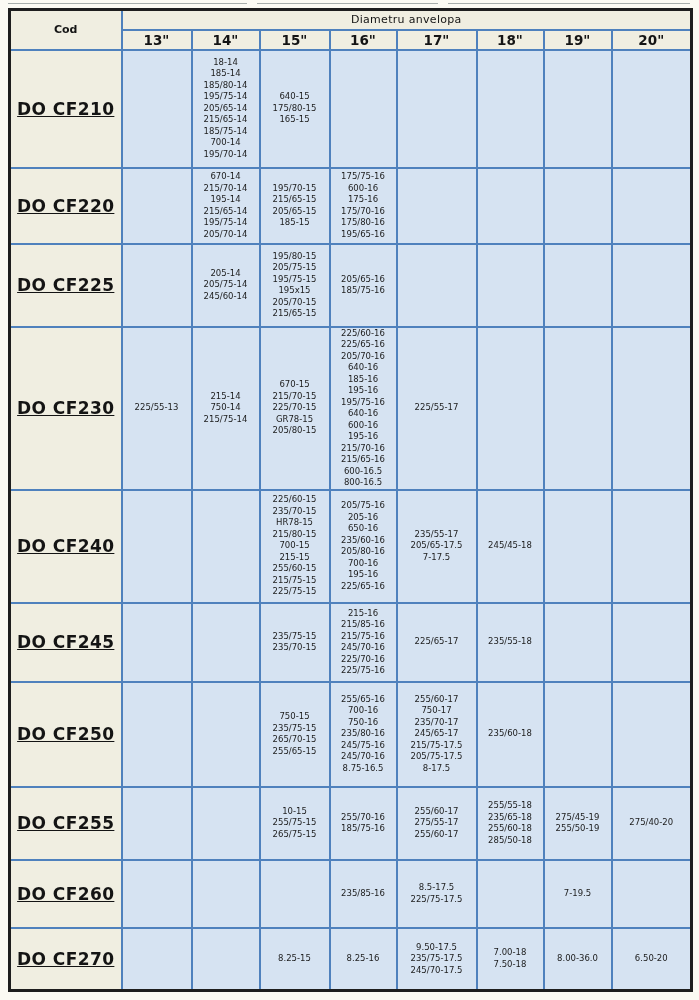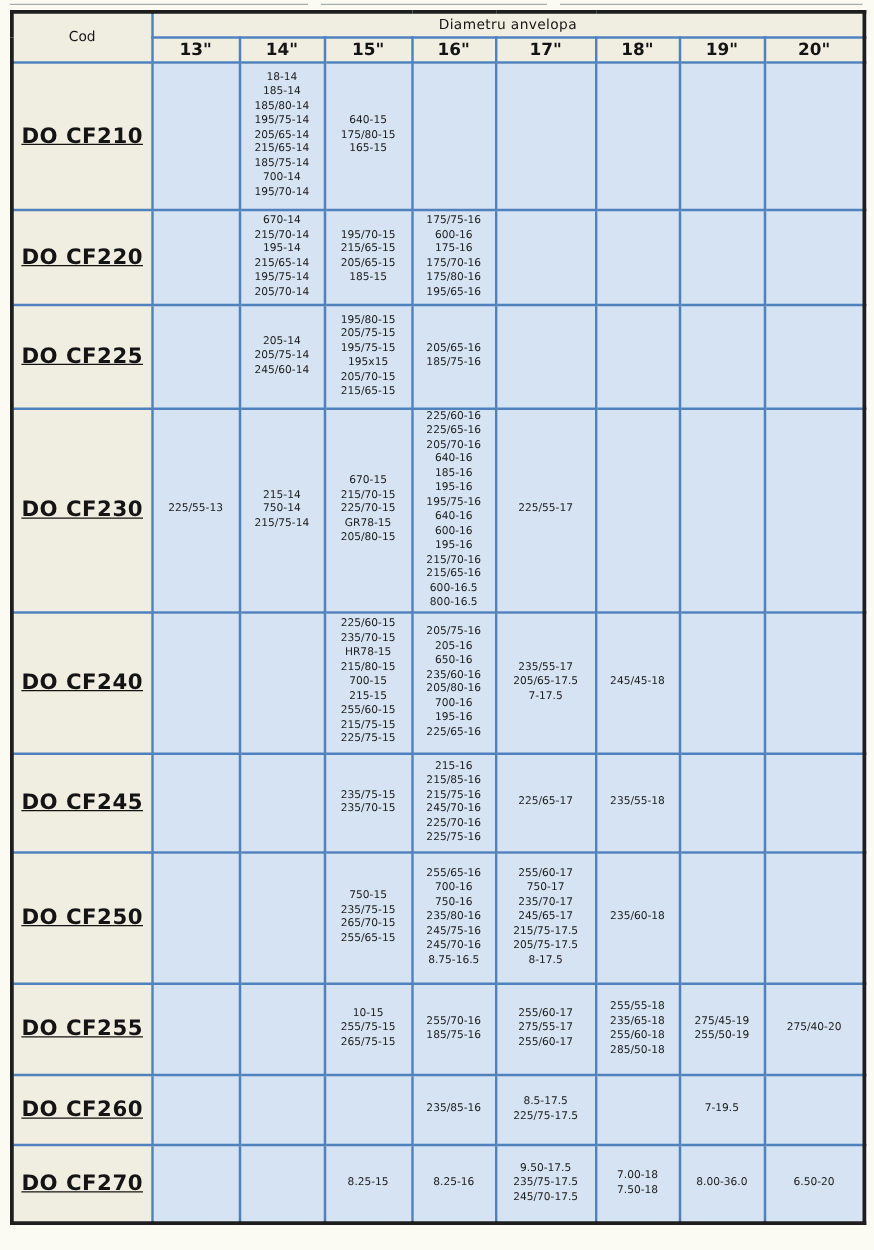--- a/index.html
+++ b/index.html
@@ -35,21 +35,21 @@
   }
   th,td{
     border:2px solid var(--grid-blue);
     text-align:center;
     vertical-align:middle;
     padding:0 1px;
     overflow:hidden;
   }
   th.cod-cell{
     background:var(--cream);
-    font-size:11px;font-weight:normal;
+    font-size:11px;font-weight:bold;
   }
   th.diam-cell{
     background:var(--cream);
     font-size:11px;font-weight:normal;
     height:20px;letter-spacing:.3px;
   }
   th.size-cell{
     background:var(--cream);
     font-size:13.5px;font-weight:bold;
     height:20px;
@@ -281,21 +281,21 @@
 275/55-17
 255/60-17</td>
           <td class="data-cell">255/55-18
 235/65-18
 255/60-18
 285/50-18</td>
           <td class="data-cell">275/45-19
 255/50-19</td>
           <td class="data-cell">275/40-20</td>
         </tr>
-        <tr style="height: 56px;">
+        <tr style="height: 68px;">
           <td class="code-cell">DO CF260</td>
           <td class="data-cell"></td>
           <td class="data-cell"></td>
           <td class="data-cell"></td>
           <td class="data-cell">235/85-16</td>
           <td class="data-cell">8.5-17.5
 225/75-17.5</td>
           <td class="data-cell"></td>
           <td class="data-cell">7-19.5</td>
           <td class="data-cell"></td>

